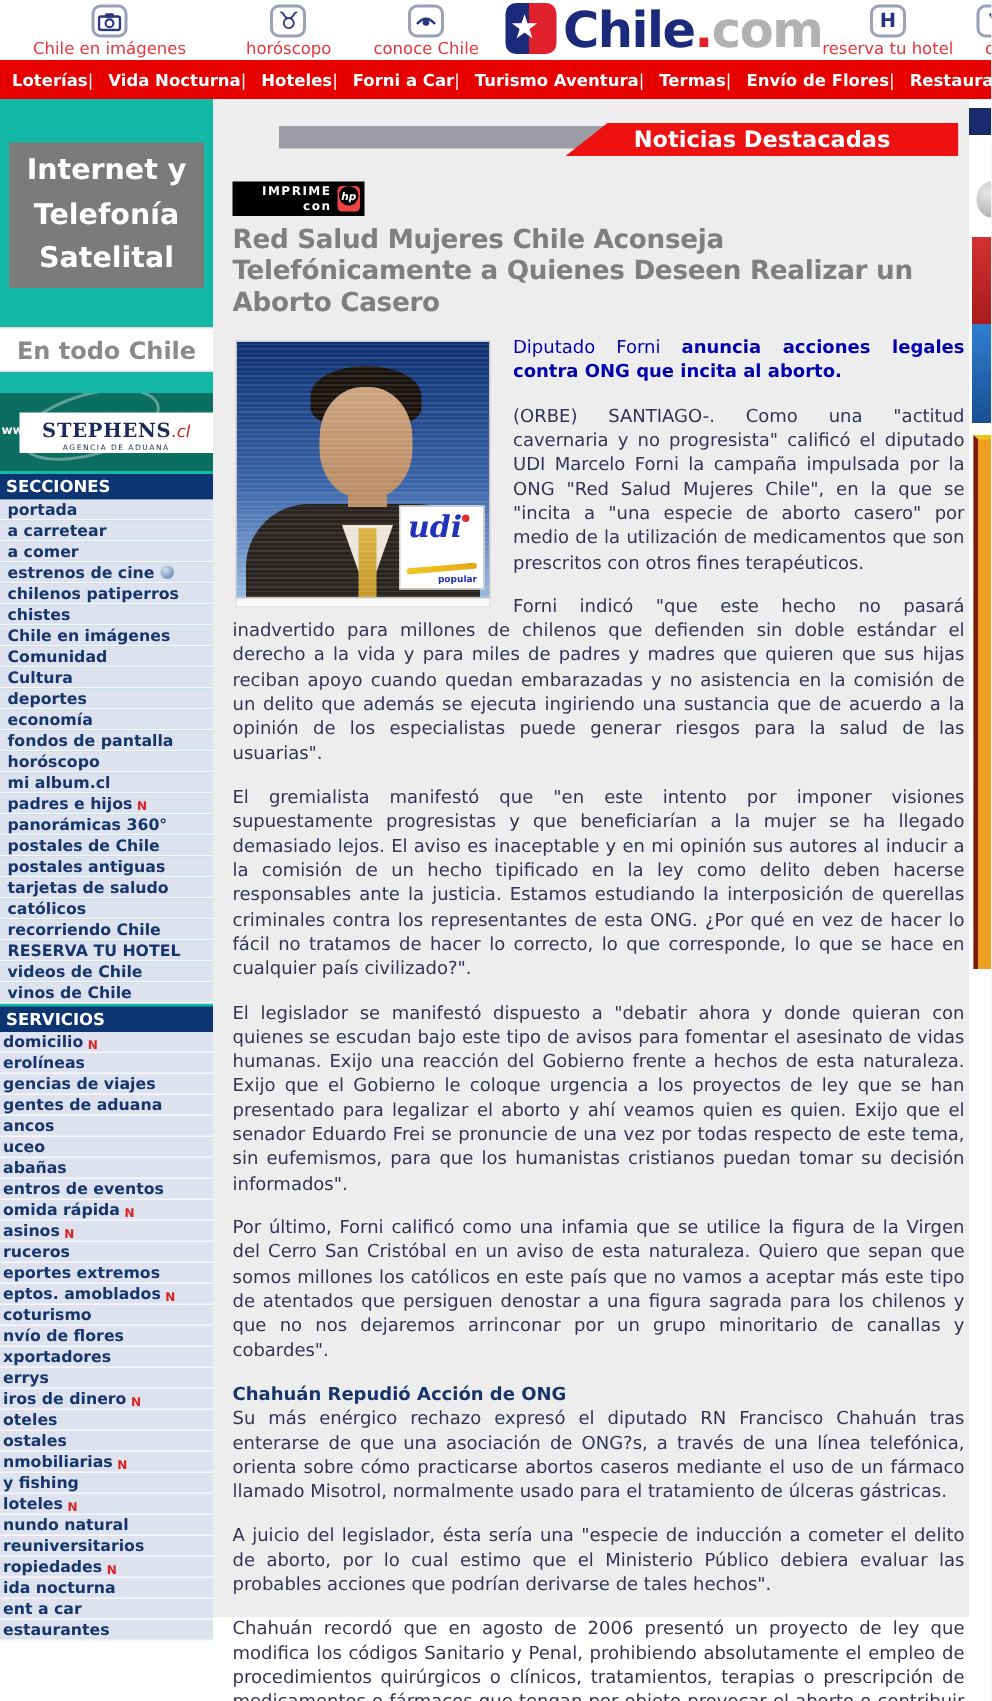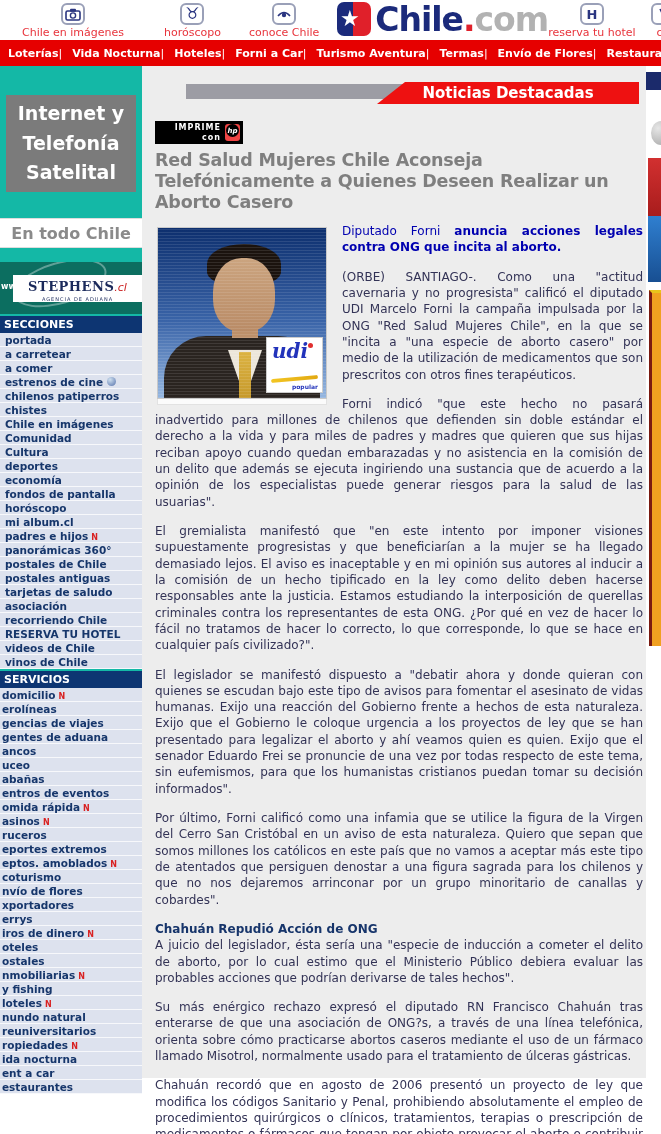--- a/index.html
+++ b/index.html
@@ -250,21 +250,21 @@
         </li>
           <li class="side-item">
           <span>postales antiguas</span>
 
         </li>
           <li class="side-item">
           <span>tarjetas de saludo</span>
 
         </li>
           <li class="side-item">
-          <span>asociación</span>
+          <span>católicos</span>
 
         </li>
           <li class="side-item">
           <span>recorriendo Chile</span>
 
         </li>
           <li class="side-item">
           <span>RESERVA TU HOTEL</span>
 
         </li>
@@ -450,22 +450,22 @@
             <p>(ORBE) SANTIAGO-. Como una "actitud cavernaria y no progresista" calificó el diputado UDI Marcelo Forni la campaña impulsada por la ONG "Red Salud Mujeres Chile", en la que se "incita a "una especie de aborto casero" por medio de la utilización de medicamentos que son prescritos con otros fines terapéuticos.</p>
             <p>Forni indicó "que este hecho no pasará inadvertido para millones de chilenos que defienden sin doble estándar el derecho a la vida y para miles de padres y madres que quieren que sus hijas reciban apoyo cuando quedan embarazadas y no asistencia en la comisión de un delito que además se ejecuta ingiriendo una sustancia que de acuerdo a la opinión de los especialistas puede generar riesgos para la salud de las usuarias".</p>
             <p>El gremialista manifestó que "en este intento por imponer visiones supuestamente progresistas y que beneficiarían a la mujer se ha llegado demasiado lejos. El aviso es inaceptable y en mi opinión sus autores al inducir a la comisión de un hecho tipificado en la ley como delito deben hacerse responsables ante la justicia. Estamos estudiando la interposición de querellas criminales contra los representantes de esta ONG. ¿Por qué en vez de hacer lo fácil no tratamos de hacer lo correcto, lo que corresponde, lo que se hace en cualquier país civilizado?".</p>
             <p>El legislador se manifestó dispuesto a "debatir ahora y donde quieran con quienes se escudan bajo este tipo de avisos para fomentar el asesinato de vidas humanas. Exijo una reacción del Gobierno frente a hechos de esta naturaleza. Exijo que el Gobierno le coloque urgencia a los proyectos de ley que se han presentado para legalizar el aborto y ahí veamos quien es quien. Exijo que el senador Eduardo Frei se pronuncie de una vez por todas respecto de este tema, sin eufemismos, para que los humanistas cristianos puedan tomar su decisión informados".</p>
             <p>Por último, Forni calificó como una infamia que se utilice la figura de la Virgen del Cerro San Cristóbal en un aviso de esta naturaleza. Quiero que sepan que somos millones los católicos en este país que no vamos a aceptar más este tipo de atentados que persiguen denostar a una figura sagrada para los chilenos y que no nos dejaremos arrinconar por un grupo minoritario de canallas y cobardes".</p>
           </div>
 
         <h3 class="sub-heading">Chahuán Repudió Acción de ONG</h3>
 
         <div>
+            <p>Su más enérgico rechazo expresó el diputado RN Francisco Chahuán tras enterarse de que una asociación de ONG?s, a través de una línea telefónica, orienta sobre cómo practicarse abortos caseros mediante el uso de un fármaco llamado Misotrol, normalmente usado para el tratamiento de úlceras gástricas.</p>
             <p>A juicio del legislador, ésta sería una "especie de inducción a cometer el delito de aborto, por lo cual estimo que el Ministerio Público debiera evaluar las probables acciones que podrían derivarse de tales hechos".</p>
-            <p>Su más enérgico rechazo expresó el diputado RN Francisco Chahuán tras enterarse de que una asociación de ONG?s, a través de una línea telefónica, orienta sobre cómo practicarse abortos caseros mediante el uso de un fármaco llamado Misotrol, normalmente usado para el tratamiento de úlceras gástricas.</p>
             <p>Chahuán recordó que en agosto de 2006 presentó un proyecto de ley que modifica los códigos Sanitario y Penal, prohibiendo absolutamente el empleo de procedimientos quirúrgicos o clínicos, tratamientos, terapias o prescripción de medicamentos o fármacos que tengan por objeto provocar el aborto o contribuir a dicho desenlace, "el que lamentablemente no ha recibido la urgencia del gobierno para su debate".</p>
             <p>Finalmente, el legislador reiteró su rechazo a "este tipo de conductas, del todo inaceptables, porque constituyen un atentado en contra de la criatura que está por nacer, por lo que deben ser sancionadas", enfatizó.</p>
           </div>
       </div>
     </div>
   </div>
 
   <div class="right-strip">
     <div class="rs-navy"></div>
     <div class="rs-coin"></div>

